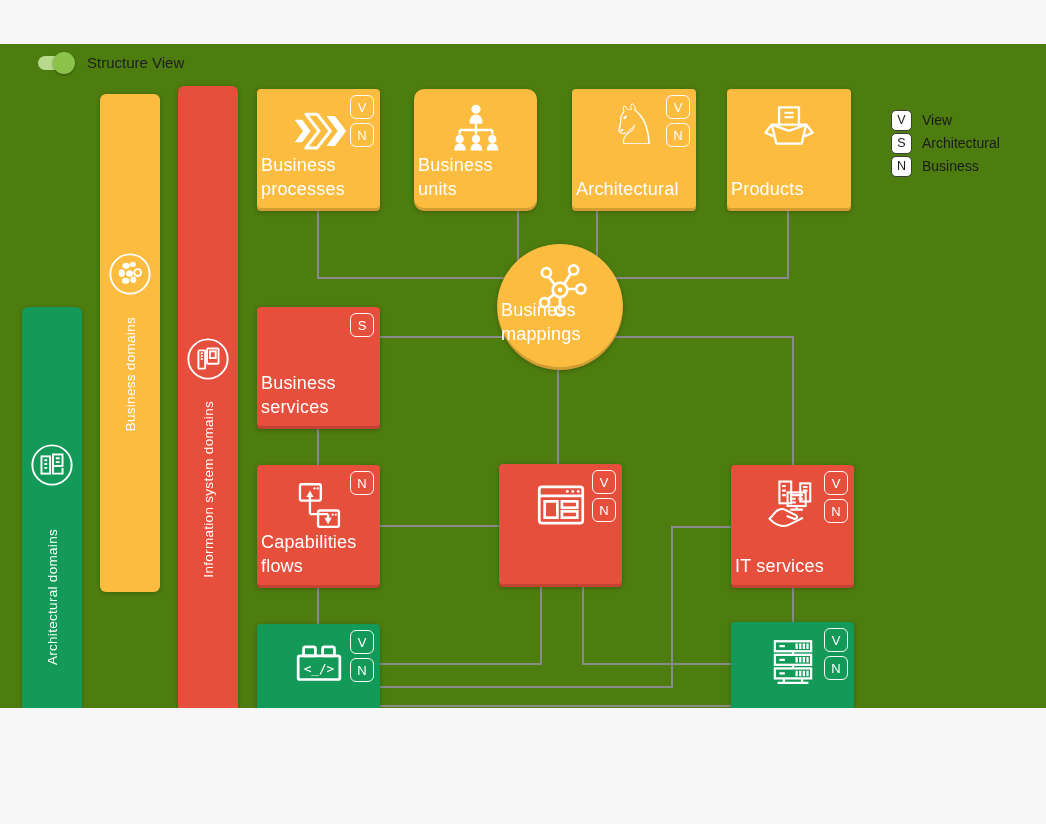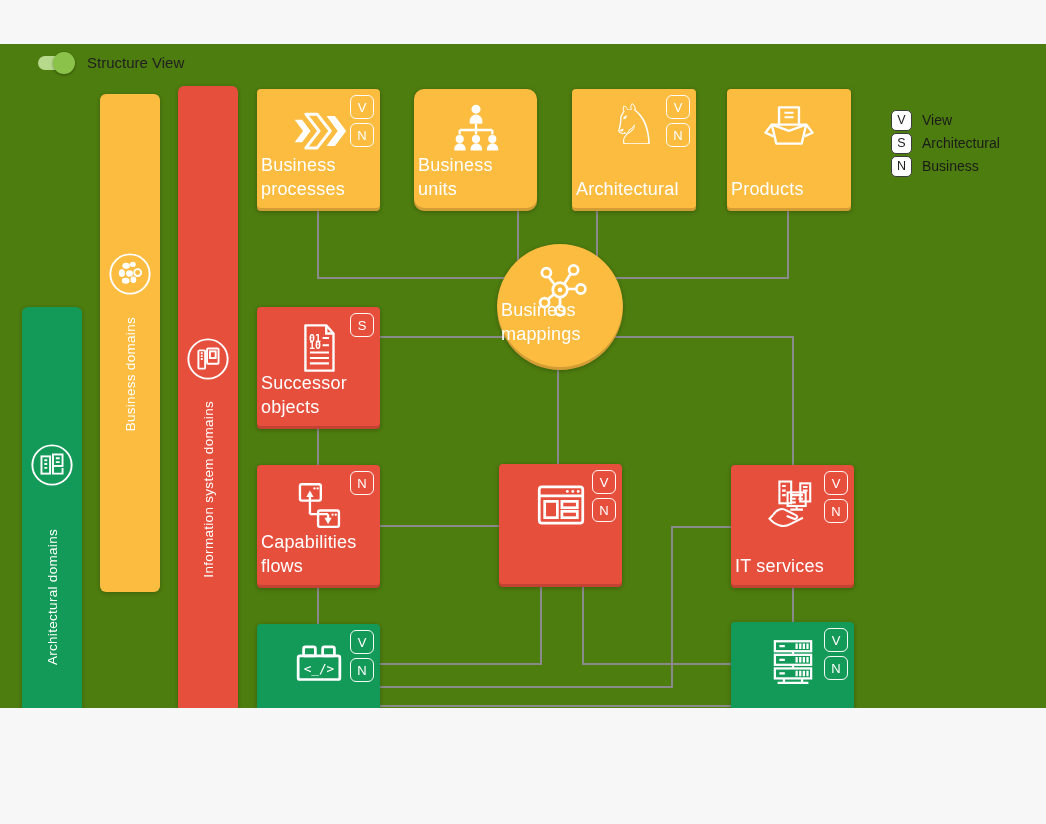--- a/index.html
+++ b/index.html
@@ -215,30 +215,21 @@
         <path d="M13 26 l19 7 19 -7"></path>
       </svg>
     </span>
     <span class="label">Products</span>
   </div>
 
   <div class="node red pos-bo">
     <span class="badge-col">
       <span class="badge">S</span>
     </span>
-    <span class="icon">
-      <svg viewBox="0 0 64 64" width="58" height="58" stroke="#fff" fill="none" stroke-width="2.6">
-        <path d="M17 7 h23 l8 9 v41 h-31 z" stroke-linejoin="round"></path>
-        <path d="M40 7 v9 h8"></path>
-        <path d="M36 21 h7 M36 29 h7 M22 37 h21 M22 43 h21 M22 49 h21" stroke-width="2.4"></path>
-        <text x="21" y="25" font-size="11" font-family="monospace" font-weight="bold" fill="#fff" stroke="none">01</text>
-        <text x="21" y="33" font-size="11" font-family="monospace" font-weight="bold" fill="#fff" stroke="none">10</text>
-      </svg>
-    </span>
-    <span class="label">Successor objects</span>
+    <span class="label">Business services</span>
   </div>
 
   <div class="node red pos-if">
     <span class="badge-col">
       <span class="badge">N</span>
     </span>
     <span class="icon">
       <svg viewBox="0 0 64 64" width="58" height="58" stroke="#fff" fill="none" stroke-width="2.6">
         <rect x="11" y="8" width="23" height="18" rx="2"></rect>
         <path d="M27 12.5 h.01 M30.5 12.5 h.01" stroke-linecap="round"></path>

